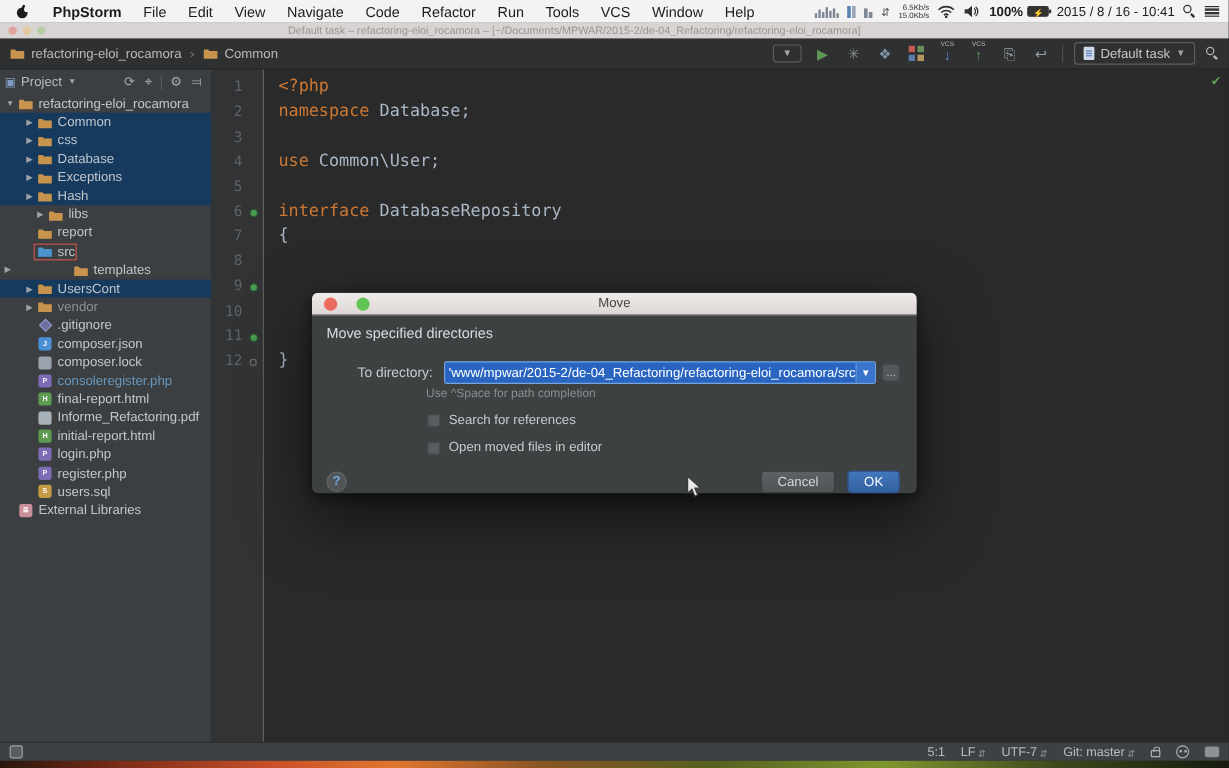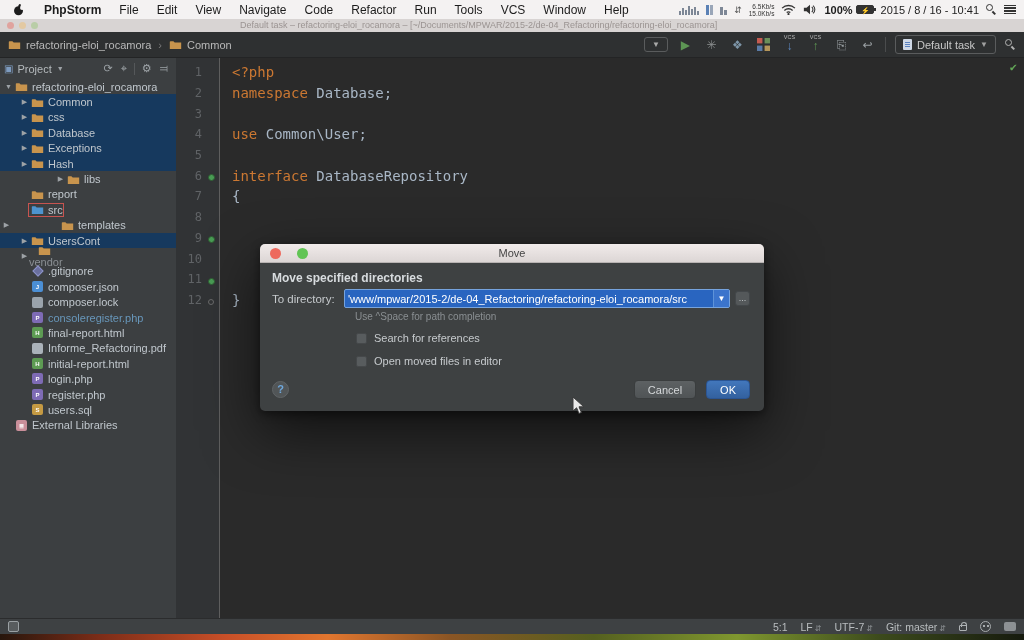--- a/index.html
+++ b/index.html
@@ -120,22 +120,22 @@
   
   .dialog { position:absolute; left:260px; top:244px; width:504px; height:167px; z-index:40;
             border-radius:5px; box-shadow:0 20px 55px rgba(0,0,0,.6), 0 3px 10px rgba(0,0,0,.45);
             background:#3e4142; }
   .dlg-titlebar { height:19px; background:linear-gradient(#f1ebea,#dcd6d5); border-radius:5px 5px 0 0;
                   display:flex; align-items:center; position:relative; border-bottom:1px solid #b8b3b2; }
   .dlg-dots { display:flex; margin-left:10px; gap:16px; }
   .dlg-dots i { width:11px; height:11px; border-radius:50%; }
   .dlg-title { position:absolute; left:0; right:0; text-align:center; font-size:11px; color:#454545; }
   .dlg-body { padding:8px 14px 0 12px; color:#c6cacd; }
-  .dlg-heading { font-size:12px; font-weight:bold; color:#d8dcdf; margin-bottom:4px; }
-  .dir-row { display:flex; align-items:center; }
+  .dlg-heading { font-size:12px; font-weight:normal; color:#d8dcdf; margin-bottom:16px; }
+  .dir-row { display:flex; align-items:center;margin-left:26px; }
   .dir-label { width:72px; font-size:11.5px; flex:none; }
   .dir-field { flex:1; height:19px; background:#2965c0; border:1px solid #76a3dd; border-radius:2px;
                display:flex; align-items:center; overflow:hidden; }
   .dir-text { flex:1; color:#ffffff; font-size:11px; white-space:nowrap; overflow:hidden; padding:0 3px; }
   .dir-arrow { width:16px; height:100%; background:#3b74cc; border-left:1px solid #5e93d8; color:#fff;
                font-size:8px; display:flex; align-items:center; justify-content:center; flex:none; }
   .browse-btn { width:15px; height:15px; margin-left:5px; background:#54585a; border:1px solid #43474a;
                 border-radius:3px; color:#c4c8ca; font-size:9px; line-height:12px; text-align:center; flex:none; }
   .dir-hint { margin:3px 0 10px 83px; font-size:10px; color:#8a8f92; }
   .chk-row { display:flex; align-items:center; margin:0 0 11px 84px; font-size:11px; }
@@ -350,21 +350,21 @@
           <span class="tarrow">▶</span>
           <span style="display: flex; align-items: center;">
             <span class="ticon">
               <svg width="13" height="11" viewBox="0 0 16 13">
                 <path d="M1 3 v9 h14 v-8 h-8 l-1.6-1.6 H1.8 z" fill="#c8944d"></path>
               </svg>
             </span>
             <span class="tlabel">Hash</span>
           </span>
         </div>
-        <div class="trow" style="padding-left: 12px; margin-left: 44px;">
+        <div class="trow" style="padding-left: 29px;">
           <span class="tarrow">▶</span>
           <span style="display: flex; align-items: center;">
             <span class="ticon">
               <svg width="13" height="11" viewBox="0 0 16 13">
                 <path d="M1 3 v9 h14 v-8 h-8 l-1.6-1.6 H1.8 z" fill="#c8944d"></path>
               </svg>
             </span>
             <span class="tlabel">libs</span>
           </span>
         </div>
@@ -407,21 +407,21 @@
             <span class="ticon">
               <svg width="13" height="11" viewBox="0 0 16 13">
                 <path d="M1 3 v9 h14 v-8 h-8 l-1.6-1.6 H1.8 z" fill="#c8944d"></path>
               </svg>
             </span>
             <span class="tlabel">UsersCont</span>
           </span>
         </div>
         <div class="trow" style="padding-left: 20px;">
           <span class="tarrow">▶</span>
-          <span style="display: flex; align-items: center; flex-direction: column;">
+          <span style="display: flex; align-items: center;">
             <span class="ticon">
               <svg width="13" height="11" viewBox="0 0 16 13">
                 <path d="M1 3 v9 h14 v-8 h-8 l-1.6-1.6 H1.8 z" fill="#c8944d"></path>
               </svg>
             </span>
             <span class="tlabel dim">vendor</span>
           </span>
         </div>
         <div class="trow" style="padding-left: 20px;">
           <span class="tarrow"></span>

